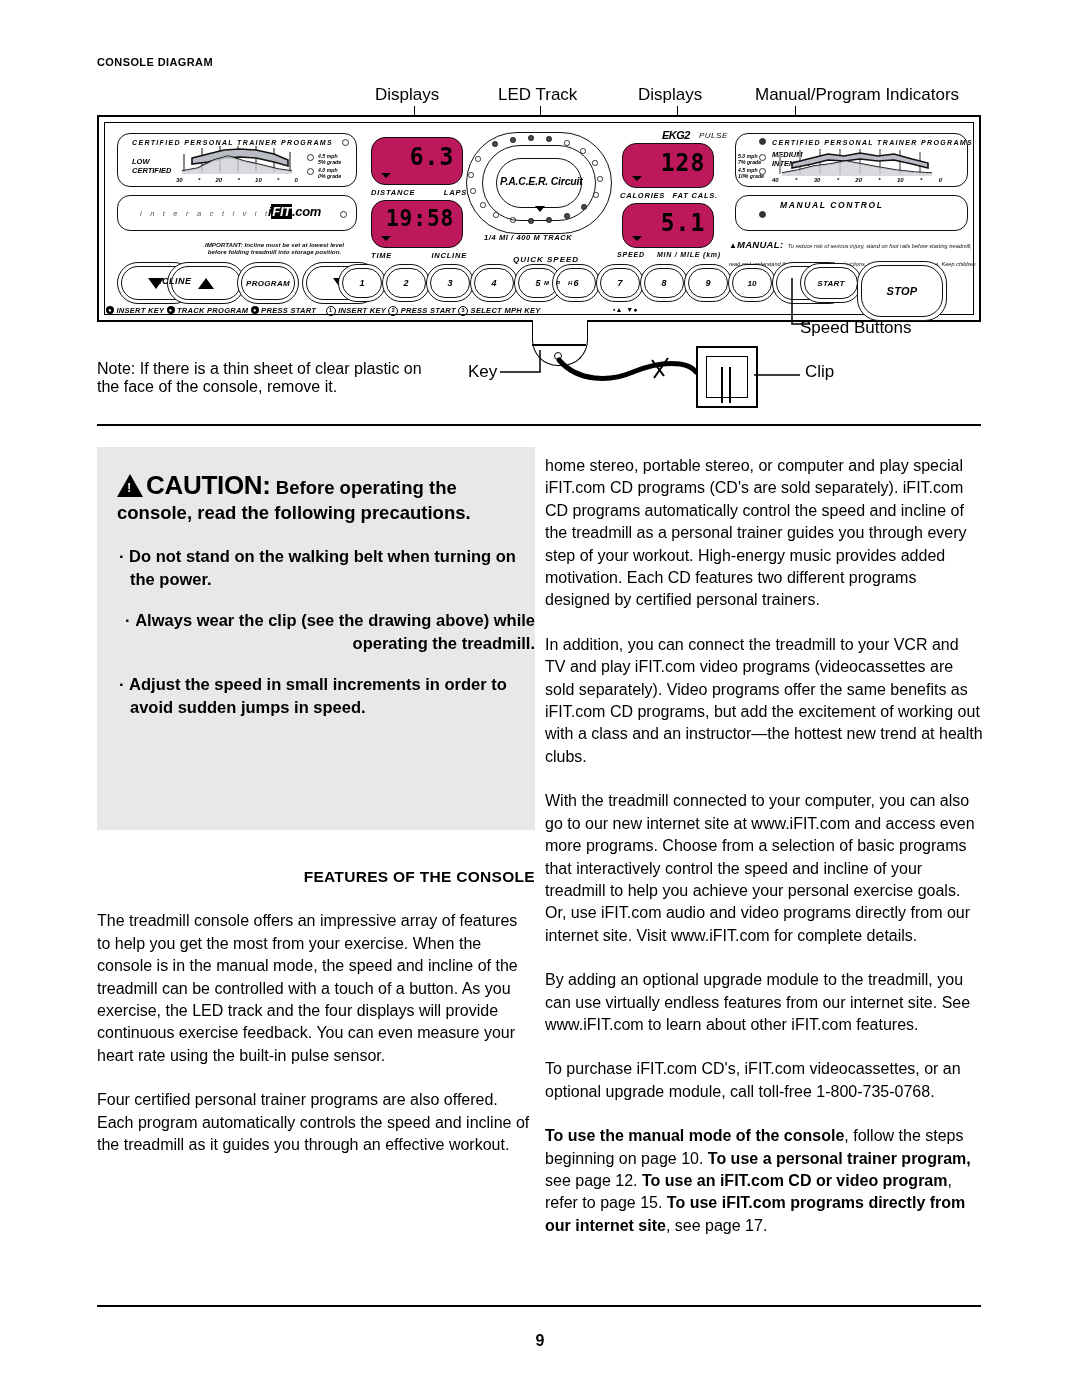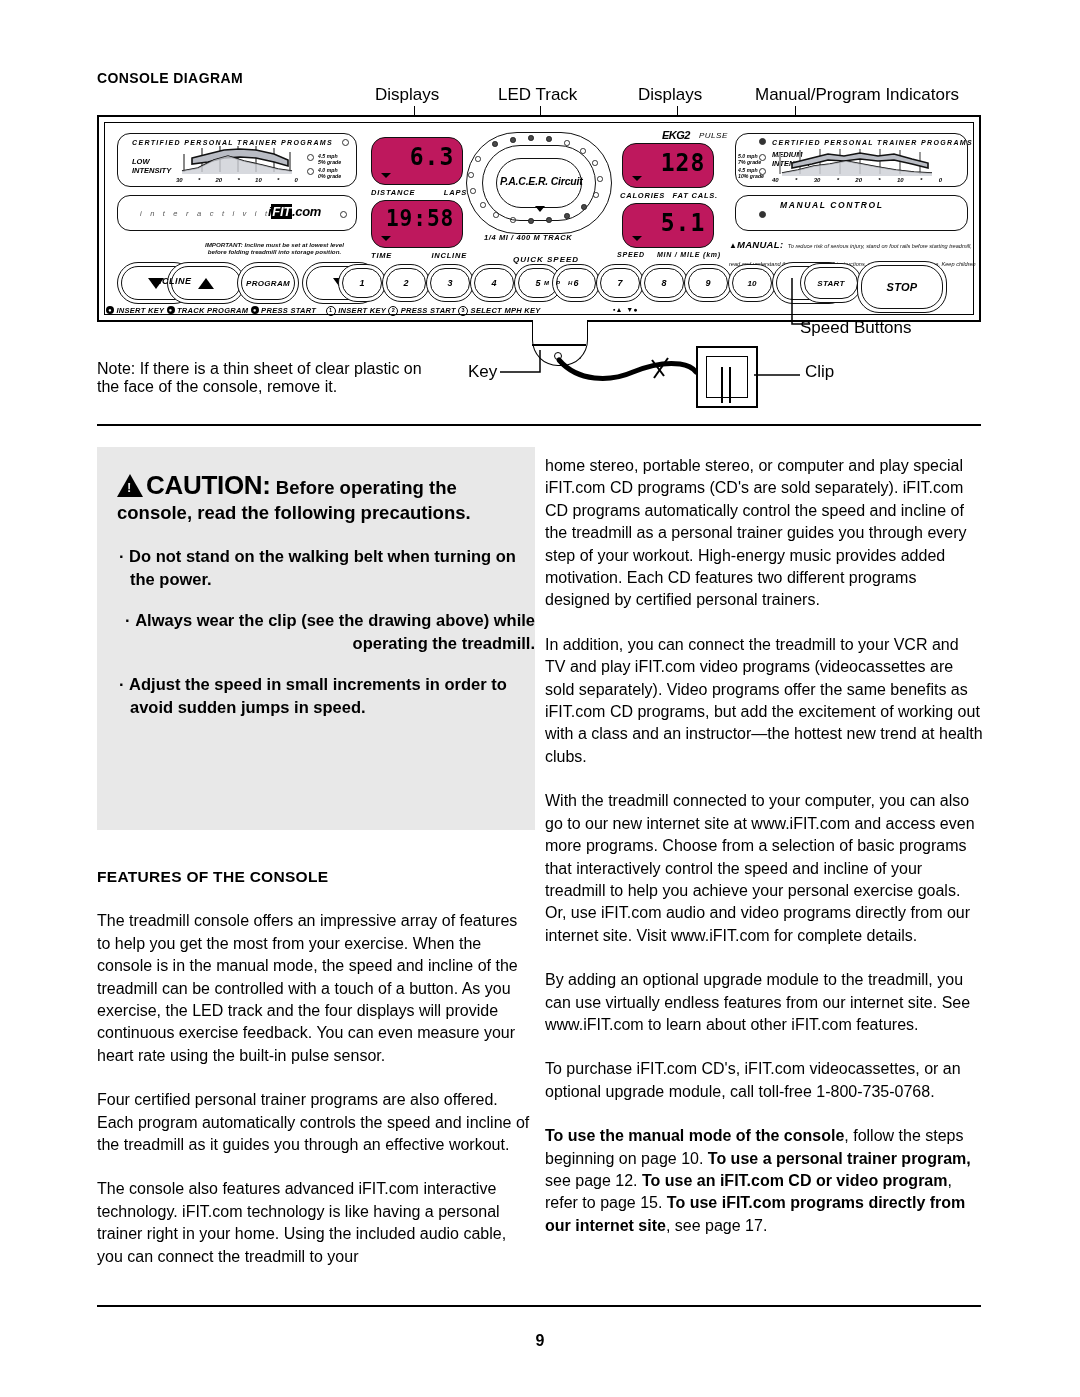--- a/index.html
+++ b/index.html
@@ -7,21 +7,21 @@
     width:1080px;height:1397px;position:relative;
     font-family:"Liberation Sans", sans-serif;
     color:#000;
     -webkit-font-smoothing:none;
   }
   .page{position:absolute;inset:0;}
 
   
   #section-title{
     position:absolute;left:97px;top:56px;
-    font-size:14px;font-weight:bold;letter-spacing:.4px;margin-top:14px;
+    font-size:11px;font-weight:bold;letter-spacing:.4px;
   }
 
   
   .callout{
     position:absolute;font-size:17px;white-space:nowrap;
   }
   .leader{
     position:absolute;width:1px;background:#000;
   }
 
@@ -236,21 +236,21 @@
     position:absolute;left:22px;width:405px;
     font-size:16.5px;font-weight:bold;line-height:22.5px;
     text-indent:-11px;padding-left:11px;
   }
 
   
   .col{position:absolute;width:438px;font-size:16px;line-height:22.4px;}
   #col-left{left:97px;}
   #col-right{left:545px;top:455px;}
   .para{margin:0 0 22px 0;}
-  .subhead{font-weight:bold;font-size:15.5px;letter-spacing:.3px;margin:0 0 22px 0;}
+  .subhead{font-weight:bold;font-size:15.5px;letter-spacing:.3px;margin:0 0 22px 0;text-align:right;}
   .b{font-weight:bold;}
 
   #page-number{
     position:absolute;left:0;right:0;top:1332px;text-align:center;
     font-size:16px;font-weight:bold;
   }
 </style>
 </head>
 <body>
 
@@ -270,21 +270,21 @@
   <div class="callout" style="left:755px;top:85px;">Manual/Program Indicators</div>
   <div class="leader" style="left:795px;top:106px;height:40px;"></div>
 
   <div id="console-frame">
     <div id="console-inner"></div>
 
     <div class="panel" style="left:18px;top:16px;width:240px;height:54px;">
       <div class="prog-title" style="left:14px;top:5px;">CERTIFIED PERSONAL TRAINER PROGRAMS</div>
       <div class="led-dot" style="left:224px;top:5px;"></div>
       <div class="intensity" style="left:14px;top:23px;white-space:pre;">LOW
-INTENSITY</div>
+CERTIFIED</div>
       <div class="graph" style="left:60px;top:10px;width:118px;height:32px;">
         <svg width="118" height="32" viewBox="0 0 118 32">
           <g stroke="#888" stroke-width="2">
             <line x1="6" y1="10" x2="6" y2="28"></line>
               <line x1="24" y1="4" x2="24" y2="28"></line>
             <line x1="42" y1="2" x2="42" y2="28"></line>
               <line x1="60" y1="2" x2="60" y2="28"></line>
             <line x1="78" y1="2" x2="78" y2="28"></line>
               <line x1="96" y1="4" x2="96" y2="28"></line>
             <line x1="112" y1="8" x2="112" y2="28"></line>
@@ -527,21 +527,21 @@
     <div class="btn" style="left:772px;top:262px;width:78px;height:42px;">
       <div class="inner">
           <span class="tri-up"></span>
         </div>
     </div>
     <div class="btn" style="left:800px;top:263px;width:62px;height:40px;">
       <div class="inner">
           <span class="btn-word">START</span>
         </div>
     </div>
-    <div class="btn" style="left:857px;top:261px;width:90px;height:52px;border-radius:22px;">
+    <div class="btn" style="left:857px;top:261px;width:90px;height:60px;border-radius:22px;">
       <div class="inner" style="border-radius:20px;">
           <span class="btn-word" style="font-size:11px;">STOP</span>
         </div>
     </div>
   </div>
 
   <div id="legend-strip">
     <span class="dotnum">●</span>
     <span>INSERT KEY</span>
     <span class="dotnum">●</span>
@@ -597,21 +597,20 @@
     </div>
     <div class="bullet" style="top:98px;">·&nbsp;<span>Do not stand on the walking belt when turning on the power.</span></div>
     <div class="bullet" style="top:162px;text-align:right;">·&nbsp;<span>Always wear the clip (see the drawing above) while operating the treadmill.</span></div>
     <div class="bullet" style="top:226px;">·&nbsp;<span>Adjust the speed in small increments in order to avoid sudden jumps in speed.</span></div>
   </div>
 
   <div class="col" id="col-left" style="top:866px;">
     <div class="subhead">FEATURES OF THE CONSOLE</div>
     <p class="para">The treadmill console offers an impressive array of features to help you get the most from your exercise. When the console is in the manual mode, the speed and incline of the treadmill can be controlled with a touch of a button. As you exercise, the LED track and the four displays will provide continuous exercise feedback. You can even measure your heart rate using the built-in pulse sensor.</p>
     <p class="para">Four certified personal trainer programs are also offered. Each program automatically controls the speed and incline of the treadmill as it guides you through an effective workout.</p>
-    <p class="para">The console also features advanced iFIT.com interactive technology. iFIT.com technology is like having a personal trainer right in your home. Using the included audio cable, you can connect the treadmill to your</p>
   </div>
 
   <div class="col" id="col-right">
     <p class="para">home stereo, portable stereo, or computer and play special iFIT.com CD programs (CD's are sold separately). iFIT.com CD programs automatically control the speed and incline of the treadmill as a personal trainer guides you through every step of your workout. High-energy music provides added motivation. Each CD features two different programs designed by certified personal trainers.</p>
     <p class="para">In addition, you can connect the treadmill to your VCR and TV and play iFIT.com video programs (videocassettes are sold separately). Video programs offer the same benefits as iFIT.com CD programs, but add the excitement of working out with a class and an instructor—the hottest new trend at health clubs.</p>
     <p class="para">With the treadmill connected to your computer, you can also go to our new internet site at www.iFIT.com and access even more programs. Choose from a selection of basic programs that interactively control the speed and incline of your treadmill to help you achieve your personal exercise goals. Or, use iFIT.com audio and video programs directly from our internet site. Visit www.iFIT.com for complete details.</p>
     <p class="para">By adding an optional upgrade module to the treadmill, you can use virtually endless features from our internet site. See www.iFIT.com to learn about other iFIT.com features.</p>
     <p class="para">To purchase iFIT.com CD's, iFIT.com videocassettes, or an optional upgrade module, call toll-free 1-800-735-0768.</p>
     <p class="para"><span class="b">To use the manual mode of the console</span><span>, follow the steps beginning on page 10. </span><span class="b">To use a personal trainer program,</span><span> see page 12. </span><span class="b">To use an iFIT.com CD or video program</span><span>, refer to page 15. </span><span class="b">To use iFIT.com programs directly from our internet site</span><span>, see page 17.</span></p>
   </div>

